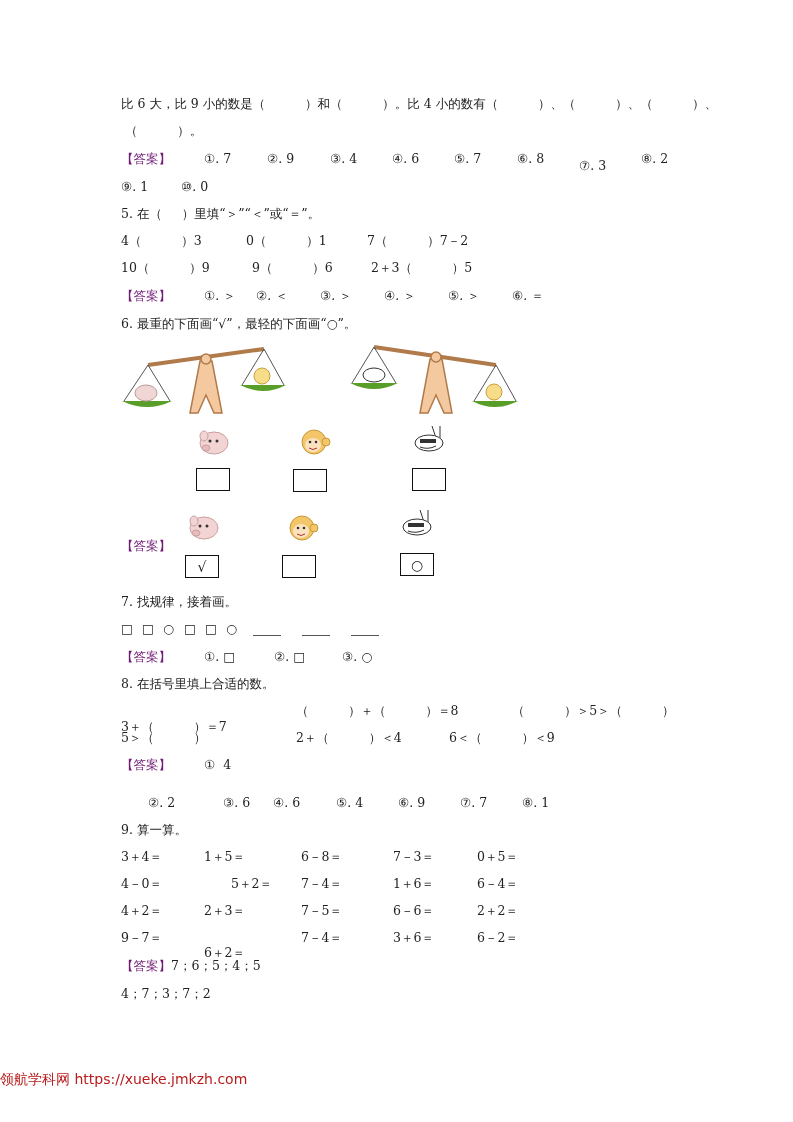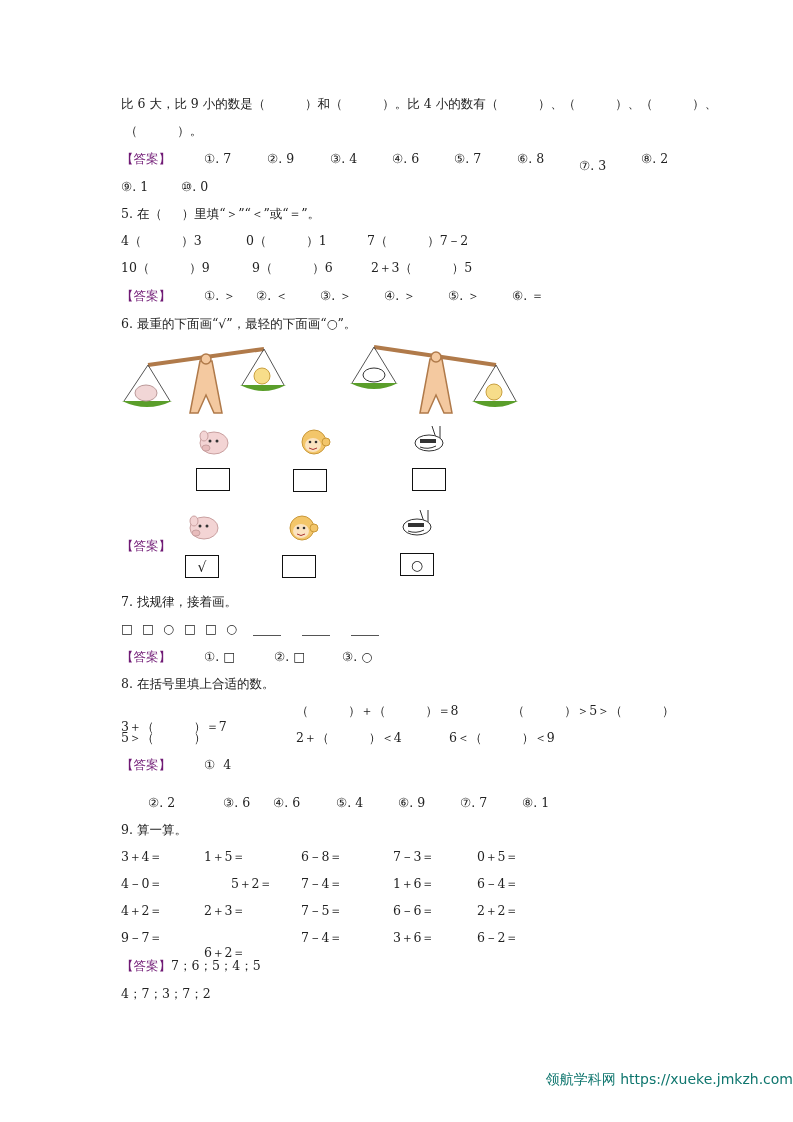--- a/index.html
+++ b/index.html
@@ -5,22 +5,22 @@
   html, body { margin: 0; padding: 0; background: #ffffff; }
   body { width: 793px; height: 1122px; position: relative; overflow: hidden;
          font-family: "DejaVu Serif", "Liberation Serif", serif; color: #222; font-size: 12.5px; }
   .abs { position: absolute; white-space: pre; line-height: 16px; }
   .ans { color: #701a75; }
   .box { position: absolute; border: 1.3px solid #111; width: 34px; height: 23px; box-sizing: border-box;
          display: flex; align-items: center; justify-content: center; font-size: 14px; }
   .face { position: absolute; width: 34px; height: 28px; }
   .scale { position: absolute; }
   .blank { position: absolute; border-bottom: 1px solid #555; width: 28px; height: 1px; }
-  .footer { position: absolute; left: 0; width: 793px; top: 1071px; text-align: right;
-            font-family: "DejaVu Sans", "Liberation Sans", sans-serif; font-size: 14px; color: #0f766e; }
+  .footer { position: absolute; left: 0; width: 793px; top: 1071px; text-align: left;
+            font-family: "DejaVu Sans", "Liberation Sans", sans-serif; font-size: 14px; color: #b91c1c; }
   .calc { position: absolute; white-space: pre; line-height: 16px; }
 </style>
 </head>
 <body>
 
 <div class="abs" style="left:121px;top:96px;">比 6 大，比 9 小的数是（          ）和（          ）。比 4 小的数有（          ）、（          ）、（          ）、</div>
 <div class="abs" style="left:125px;top:123px;">（          ）。</div>
 <div class="abs ans" style="left:121px;top:151px;">【答案】</div>
 <div class="abs" style="left:204px;top:151px;">①. 7</div>
 <div class="abs" style="left:267px;top:151px;">②. 9</div>

